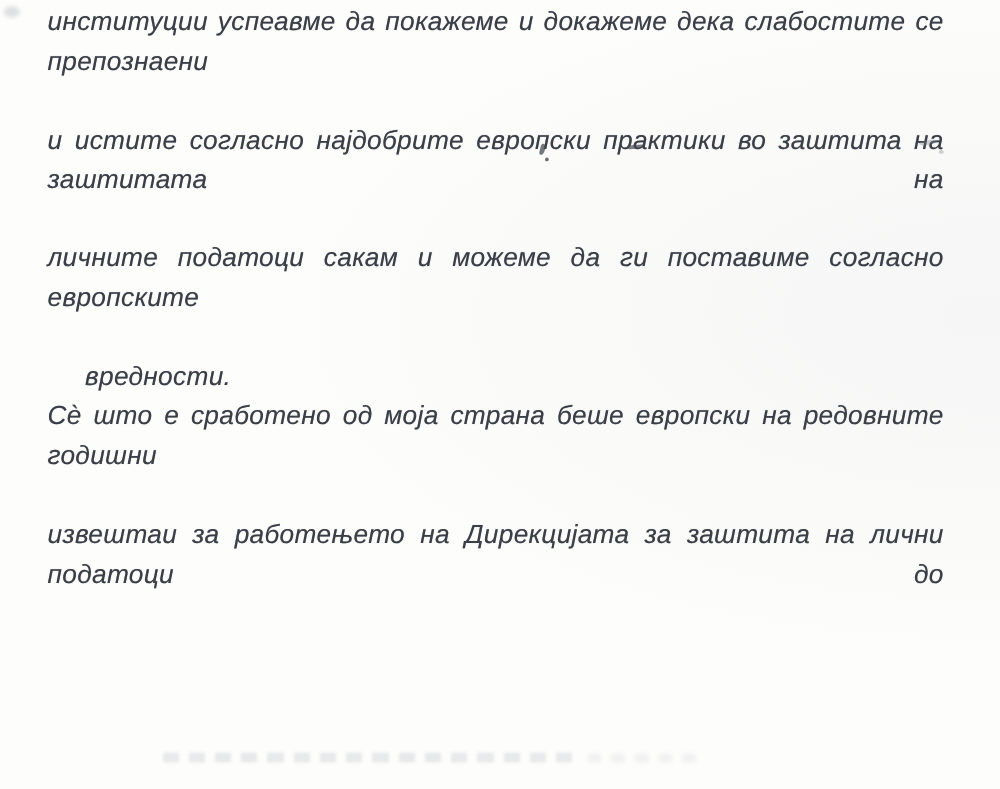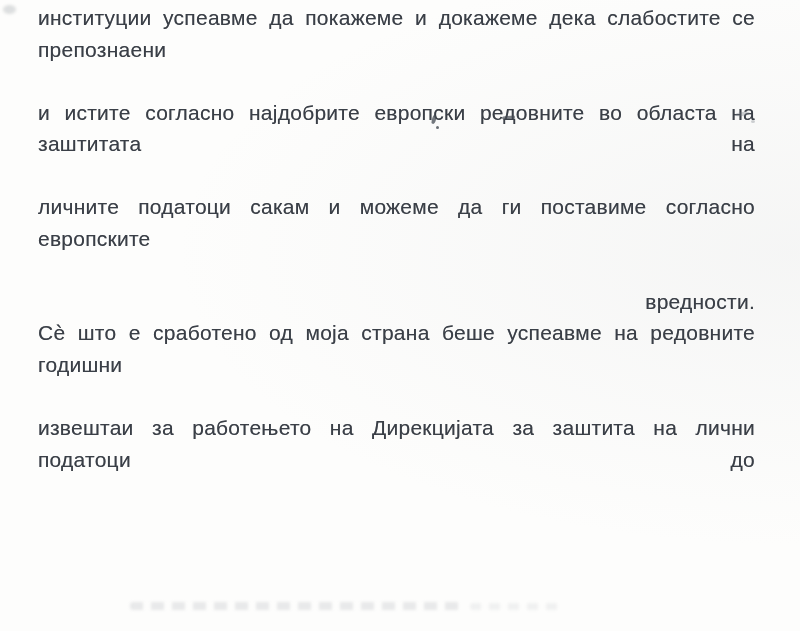--- a/index.html
+++ b/index.html
@@ -28,28 +28,29 @@
     font-size:21px;
     line-height:31.55px;
     letter-spacing:0.25px;
     text-shadow:0 0 .6px rgba(58,63,71,.55);
   }
   .para{margin:0;padding:0;}
   .line{
     display:block;
     text-align:justify;
     white-space:normal;
+    font-style:italic;
   }
   .line::after{
     content:"";
     display:inline-block;
     width:100%;
     height:0;
   }
-  .line.last{text-align:right;margin-left:30px;}
+  .line.last{text-align:left;margin-left:30px;}
   .line.last::after{content:none;}
 
   
   .artifact{position:absolute;pointer-events:none;}
   .comma-mark{
     left:432px;top:115px;width:4px;height:9px;
     background:rgba(70,76,84,.75);
     border-radius:45% 55% 60% 40%;
     transform:rotate(14deg);
   }
@@ -101,26 +102,26 @@
   }
 </style>
 </head>
 <body>
 
 <div class="page">
 
   <section class="text-block" id="text-block">
       <p class="para">
         <span class="line">институции успеавме да покажеме и докажеме дека слабостите се препознаени</span>
-        <span class="line">и истите согласно најдобрите европски редовните во областа на заштитата на</span>
+        <span class="line">и истите согласно најдобрите европски практики во заштита на заштитата на</span>
         <span class="line">личните податоци сакам и можеме да ги поставиме согласно европските</span>
         <span class="line last">вредности.</span>
       </p>
       <p class="para">
-        <span class="line">Сѐ што е сработено од моја страна беше успеавме на редовните годишни</span>
+        <span class="line">Сѐ што е сработено од моја страна беше европски на редовните годишни</span>
         <span class="line">извештаи за работењето на Дирекцијата за заштита на лични податоци до</span>
       </p>
     </section>
 
   <div class="artifact corner-smudge"></div>
   <div class="artifact comma-mark"></div>
   <div class="artifact comma-dot"></div>
   <div class="artifact dash-mark"></div>
   <div class="artifact tilde-mark"></div>
   <div class="artifact tilde-dot"></div>

